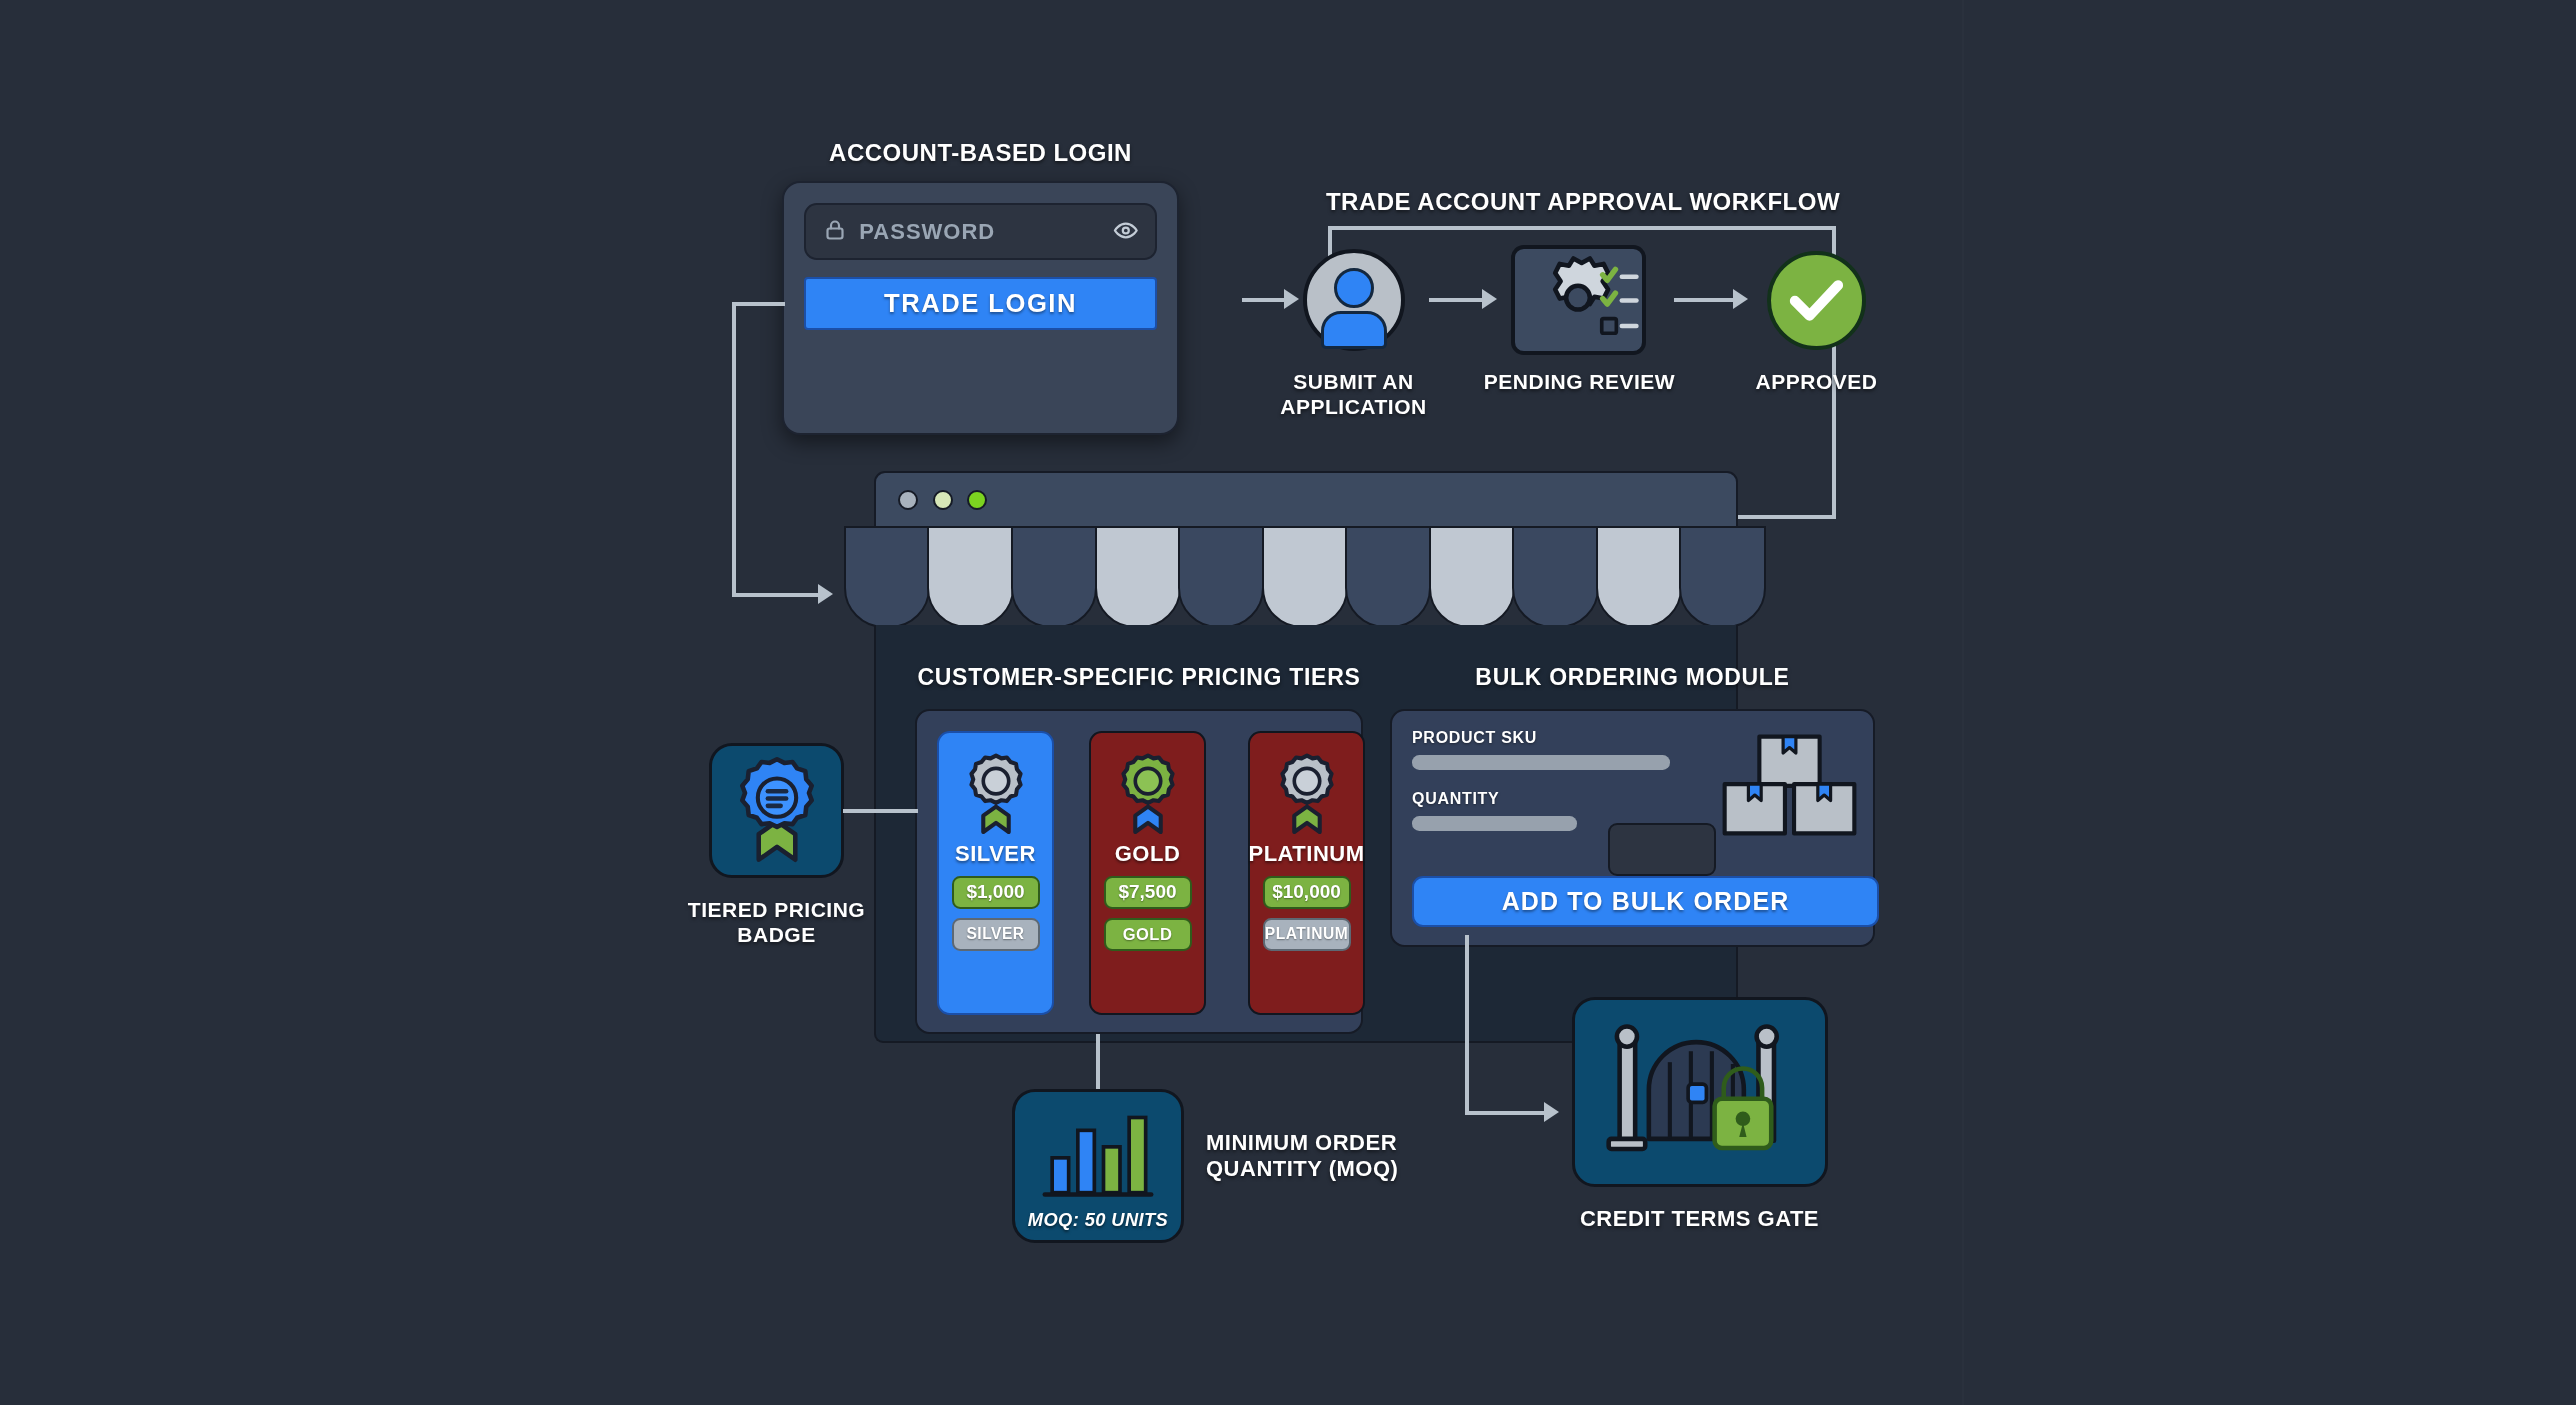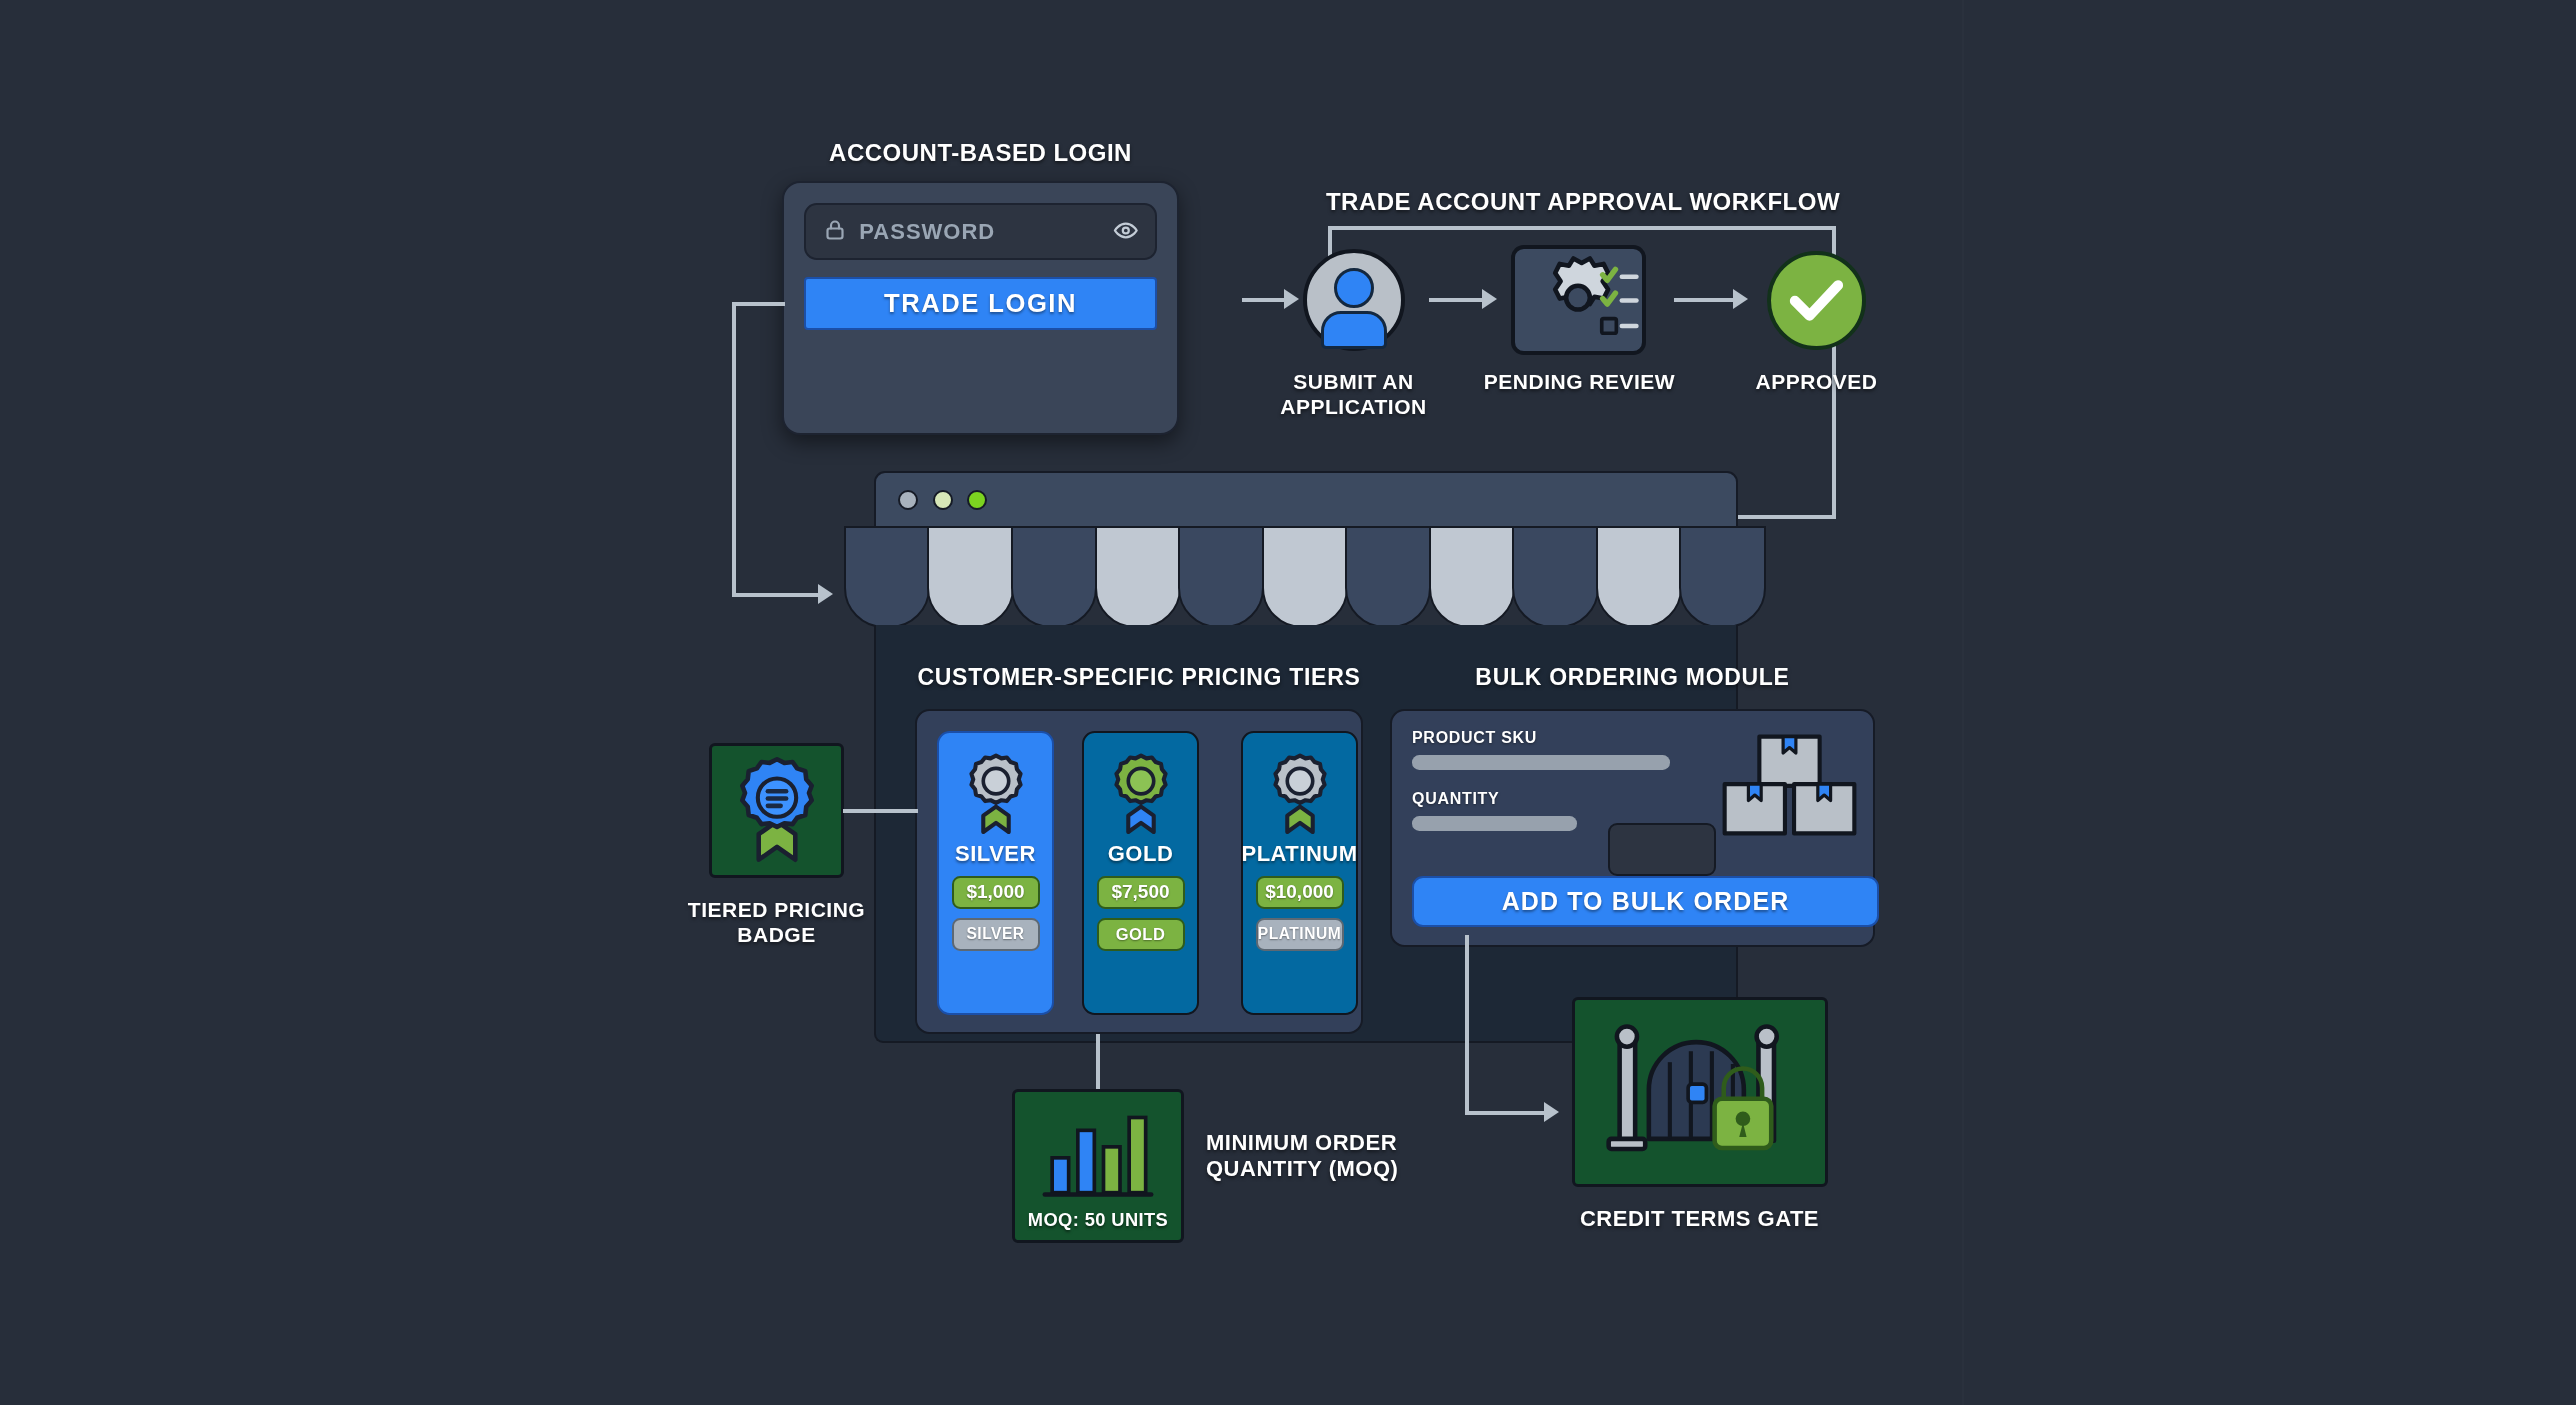--- a/index.html
+++ b/index.html
@@ -79,21 +79,21 @@
     letter-spacing:0.7px; text-shadow:0 1.8px 3.7px rgba(0,0,0,.5); }
 
   #tiers-panel { position:absolute; left:915px; top:709px; width:448px; height:325px;
     background:#33405a; border:2.7px solid #161b26; border-radius:14.6px; }
   .tier {
     position:absolute; top:20px; width:117px; height:284px;
     border:2.7px solid #11161f; border-radius:12.8px;
     display:flex; flex-direction:column; align-items:center; padding-top:16.5px;
   }
   .tier.sel { background:#2f84f5; border-color:#1b4fa8; }
-  .tier.un { background:#0369a1; }
+  .tier.un { background:#7f1d1d;margin-left:7px; }
   .tier .tname { font-size:22px; font-weight:bold; color:#fff; letter-spacing:0.5px; margin-top:7.3px;
      text-shadow:0 1.8px 2.7px rgba(0,0,0,.45); }
   .pill { width:88px; height:33px; border-radius:8.2px; display:flex; align-items:center;
      justify-content:center; font-size:19px; font-weight:bold; color:#fff; margin-top:9.1px;
      border:2.7px solid #2f5c1b; background:#7cb342; text-shadow:0 0.9px 1.8px rgba(0,0,0,.4); }
   .pill.grey { background:#a8b2bd; border-color:#5d6873; color:#fff; font-size:15.6px; letter-spacing:0.5px;}
   .pill.green2 { font-size:16.5px; letter-spacing:0.5px; }
 
   #bulk-panel { position:absolute; left:1390px; top:709px; width:485px; height:238px;
     background:#33405a; border:2.7px solid #161b26; border-radius:14.6px; padding:18.3px 20px; }
@@ -101,21 +101,21 @@
     text-shadow:0 0.9px 2.7px rgba(0,0,0,.45); }
   .fbar { height:14.6px; border-radius:7.3px; background:#97a1ad; margin-top:8.2px; }
   #qty-box { position:absolute; right:157px; top:112px; width:108px; height:53px;
     background:#2d3441; border:2.7px solid #151a24; border-radius:9.1px; }
   #add-bulk-btn { position:absolute; left:20px; bottom:18.3px; width:467px; height:51px;
     background:#2f84f5; border:2.7px solid #1b4fa8; border-radius:11px;
     display:flex; align-items:center; justify-content:center;
     font-size:25px; font-weight:bold; color:#fff; letter-spacing:1.1px;
     text-shadow:0 1.8px 2.7px rgba(0,0,0,.4); cursor:pointer; }
 
-  .icon-card { position:absolute; background:#14532d; border:3.7px solid #11161f; border-radius:6px; }
+  .icon-card { position:absolute; background:#0c4a6e; border:3.7px solid #11161f; border-radius:23px;font-style:italic; }
 
   #moq-card { left:1012px; top:1089px; width:172px; height:154px; }
   #moq-text { position:absolute; left:0; bottom:9.1px; width:100%; text-align:center;
      color:#ffffff; font-size:18.3px; font-weight:bold; letter-spacing:0.4px;
      text-shadow:0 1.8px 2.7px rgba(0,0,0,.5); }
   #badge-card { left:709px; top:743px; width:135px; height:135px; }
   #gate-card { left:1572px; top:997px; width:256px; height:190px; }
 </style>
 </head>
 <body>

